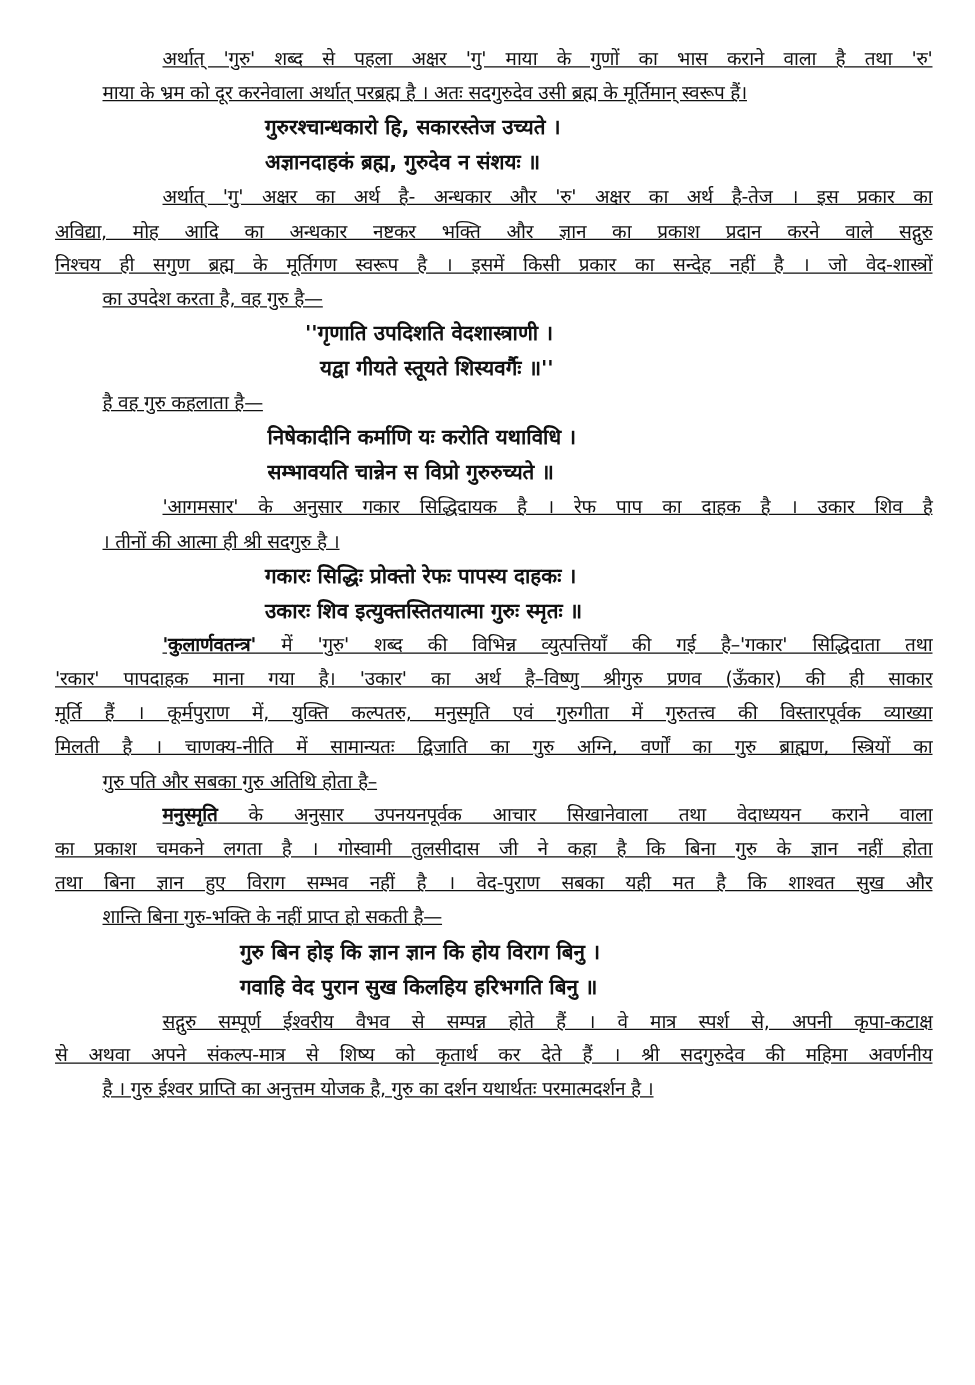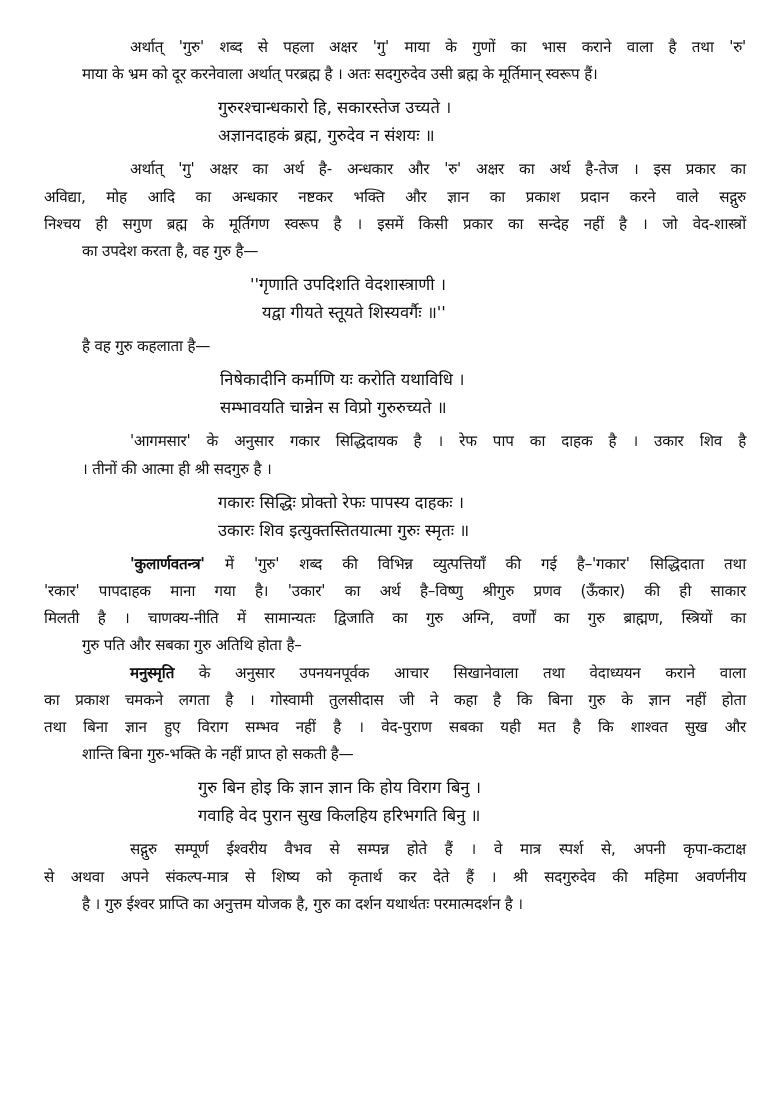--- a/index.html
+++ b/index.html
@@ -2,24 +2,24 @@
 <html><head>
 <meta charset="utf-8">
 <style>
   html, body { margin: 0; padding: 0; }
   body {
     width: 780px; height: 1108px; background: #ffffff; color: #111;
     font-family: "DejaVu Sans", sans-serif; overflow: hidden; position: relative;
   }
   .page { position: absolute; left: 44px; top: 34px; width: 702px; }
   .para { font-size: 15.2px; line-height: 27.2px; text-align: justify; margin: 0; letter-spacing: -0.2px; }
-  .para .ln { display: block; white-space: nowrap; text-align-last: justify; }
+  .para .ln { display: block; white-space: nowrap; text-align-last: justify; text-decoration: underline; }
   .para .ln.last { text-align-last: left; margin-left: 38px; }
   .para .ln.indent { padding-left: 86px; }
-  .verse { font-size: 16.5px; font-weight: normal; line-height: 28px; margin: 6px; }
+  .verse { font-size: 16.5px; font-weight: bold; line-height: 28px; margin: 0; }
   .verse .vl { display: block; white-space: nowrap; }
   .bold { font-weight: bold; }
 </style>
 </head>
 <body>
 
 <div class="page">
 
   <p class="para">
     <span class="ln indent">अर्थात् 'गुरु' शब्द से पहला अक्षर 'गु' माया के गुणों का भास कराने वाला है तथा 'रु'</span>
@@ -58,20 +58,21 @@
   </p>
 
   <div class="verse" style="padding-left:168px">
     <span class="vl">गकारः सिद्धिः प्रोक्तो रेफः पापस्य दाहकः ।</span>
     <span class="vl">उकारः शिव इत्युक्तस्तितयात्मा गुरुः स्मृतः ॥</span>
   </div>
 
   <p class="para">
     <span class="ln indent"><b class="bold">'कुलार्णवतन्त्र'</b><span> में 'गुरु' शब्द की विभिन्न व्युत्पत्तियाँ की गई है–'गकार' सिद्धिदाता तथा</span></span>
     <span class="ln">'रकार' पापदाहक माना गया है। 'उकार' का अर्थ है–विष्णु  श्रीगुरु प्रणव (ऊँकार) की ही साकार</span>
+    <span class="ln">मूर्ति हैं । कूर्मपुराण में, युक्ति कल्पतरु, मनुस्मृति एवं गुरुगीता में गुरुतत्त्व की विस्तारपूर्वक व्याख्या</span>
     <span class="ln">मिलती है । चाणक्य-नीति में सामान्यतः द्विजाति का गुरु अग्नि, वर्णों का गुरु ब्राह्मण, स्त्रियों का</span>
     <span class="ln last">गुरु पति और सबका गुरु अतिथि होता है–</span>
   </p>
 
 
   <p class="para">
     <span class="ln indent"><b class="bold">मनुस्मृति</b><span> के अनुसार उपनयनपूर्वक आचार सिखानेवाला तथा वेदाध्ययन कराने वाला</span></span>
     <span class="ln">का प्रकाश चमकने लगता है । गोस्वामी तुलसीदास जी ने कहा है कि बिना गुरु के ज्ञान नहीं होता</span>
     <span class="ln">तथा बिना ज्ञान हुए विराग सम्भव नहीं है । वेद-पुराण सबका यही मत है कि शाश्वत सुख और</span>
     <span class="ln last">शान्ति बिना गुरु-भक्ति के नहीं प्राप्त हो सकती है—</span>

